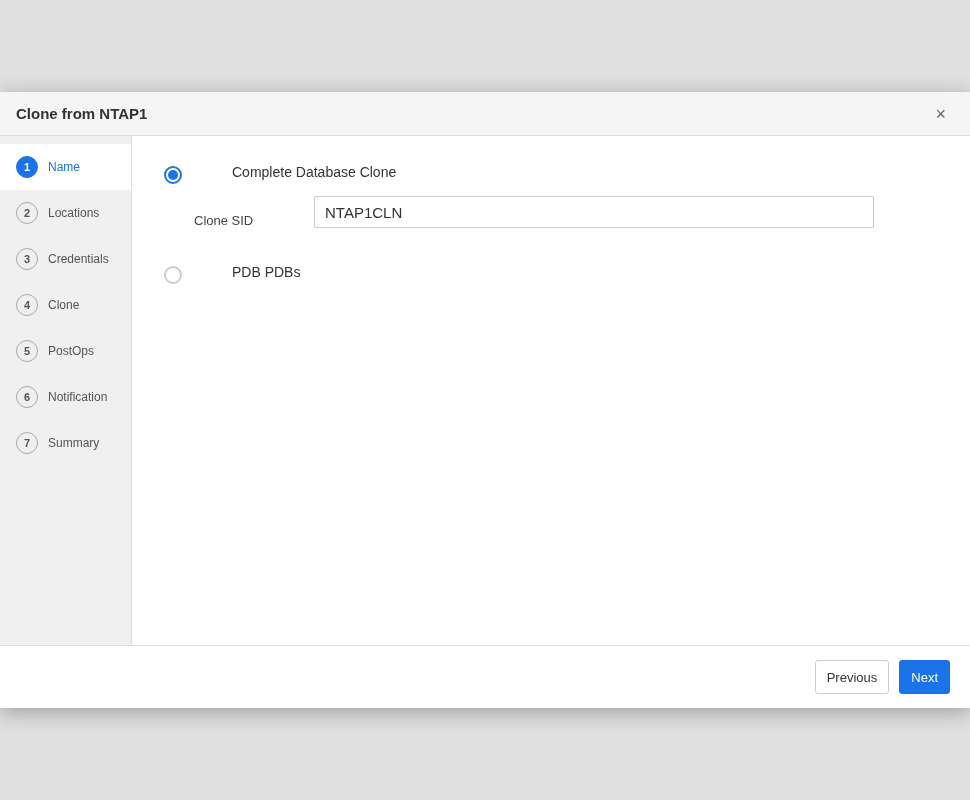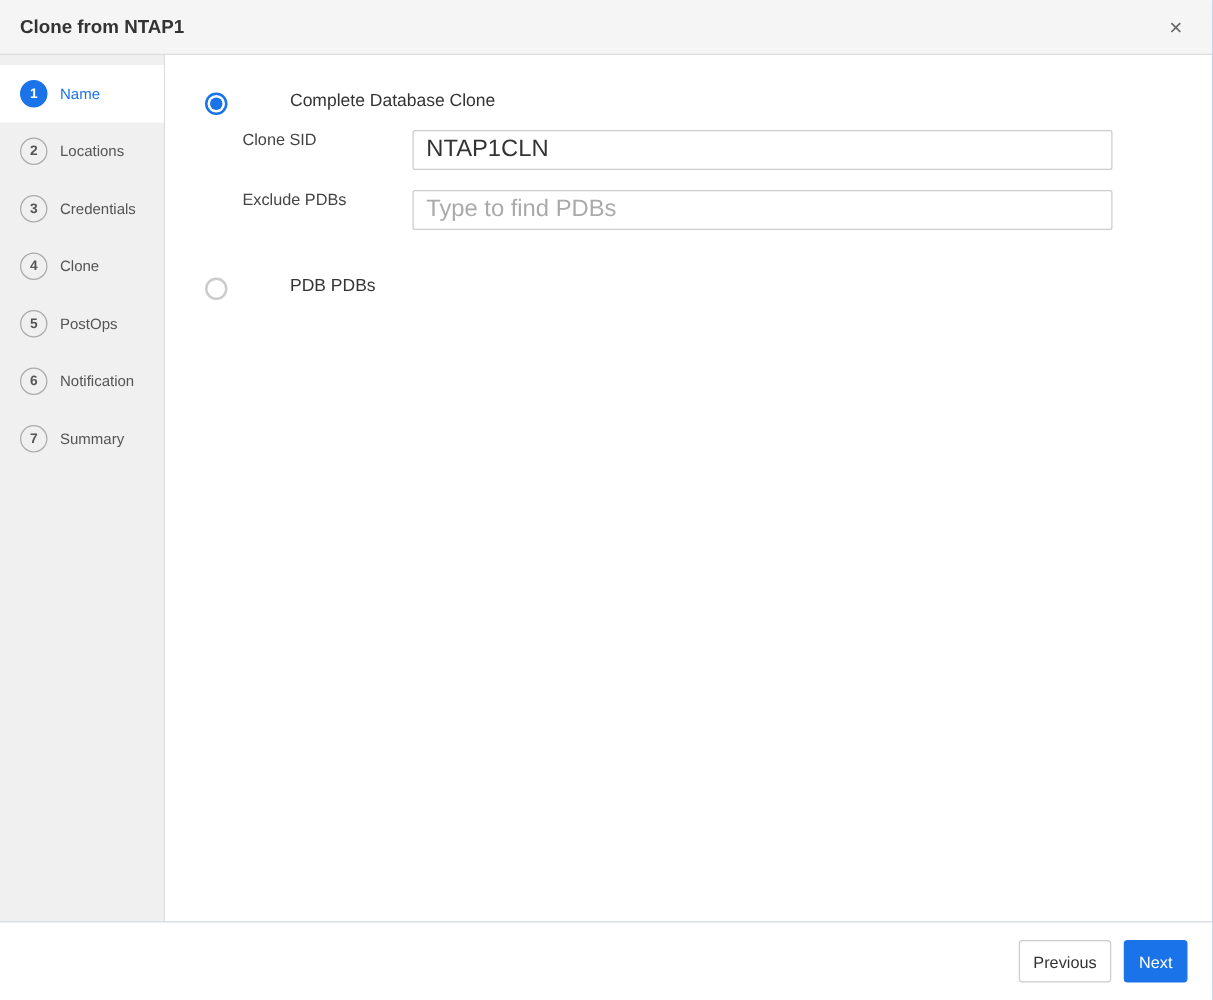--- a/index.html
+++ b/index.html
@@ -8,22 +8,22 @@
       font-size: 14px;
       background: #e0e0e0;
       display: flex;
       align-items: center;
       justify-content: center;
       width: 970px;
       height: 800px;
     }
     .dialog {
       width: 970px;
-      height: 800px;
-      background: #3b82f6;
+      height: 616px;
+      background: #a16207;
       display: flex;
       flex-direction: column;
       box-shadow: 0 4px 20px rgba(0,0,0,0.3);
     }
     .dialog-header {
       background: #f5f5f5;
       border-bottom: 1px solid #ddd;
       padding: 0 16px;
       height: 44px;
       display: flex;
@@ -129,38 +129,38 @@
     }
     .option-title {
       font-size: 14px;
       font-weight: 500;
       color: #333;
       margin-bottom: 16px;
       margin-left: 38px;
     }
     .form-row {
       display: flex;
-      align-items: flex-start;
+      align-items: flex-end;
       margin-bottom: 16px;
-      gap: 16px;
+      gap: 0;
     }
     .form-label {
       width: 120px;
       color: #444;
       font-size: 13px;
       flex-shrink: 0;
     }
     .form-input {
       flex: 1;
       max-width: 560px;
       height: 32px;
       border: 1px solid #ccc;
       border-radius: 2px;
       padding: 0 10px;
-      font-size: 19px;
+      font-size: 15px;
       color: #333;
       outline: none;
     }
     .form-input::placeholder { color: #aaa; }
     .dialog-footer {
       border-top: 1px solid #ddd;
       padding: 14px 20px;
       display: flex;
       justify-content: flex-end;
       gap: 10px;
@@ -232,24 +232,20 @@
     <div class="main-content">
 
       <div class="clone-option">
         <div class="radio-btn selected"></div>
         <div class="option-content">
           <div class="option-title">Complete Database Clone</div>
           <div class="form-row">
             <label class="form-label">Clone SID</label>
             <input class="form-input" type="text" value="NTAP1CLN" style="">
           </div>
-          <div class="form-row">
-            <label class="form-label">Exclude PDBs</label>
-            <input class="form-input" type="text" placeholder="Type to find PDBs" style="">
-          </div>
         </div>
       </div>
 
       <div class="clone-option">
         <div class="radio-btn"></div>
         <div class="option-content">
           <div class="option-title">PDB PDBs</div>
         </div>
       </div>
     </div>

